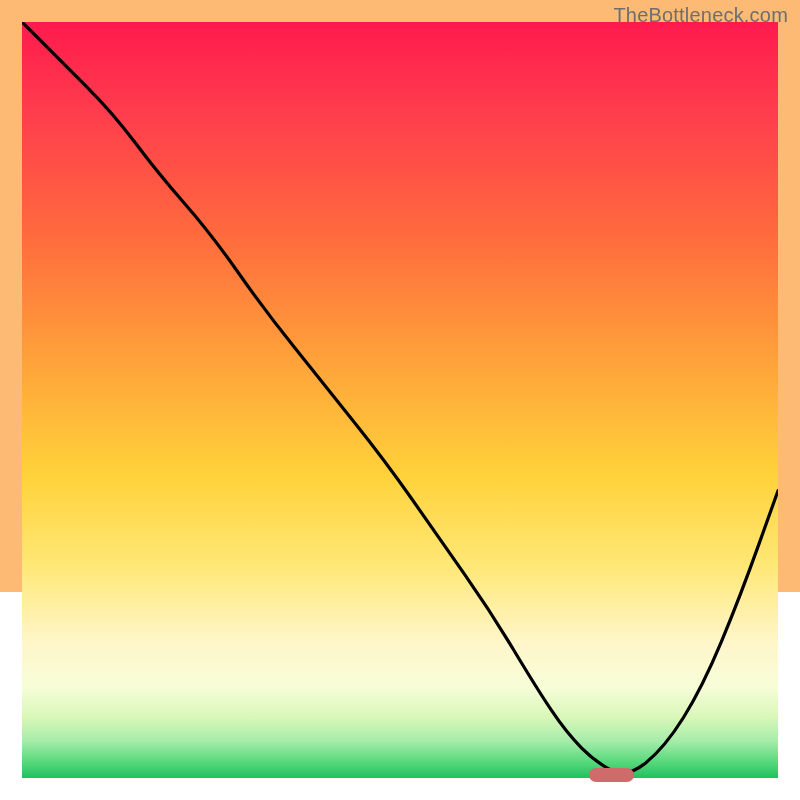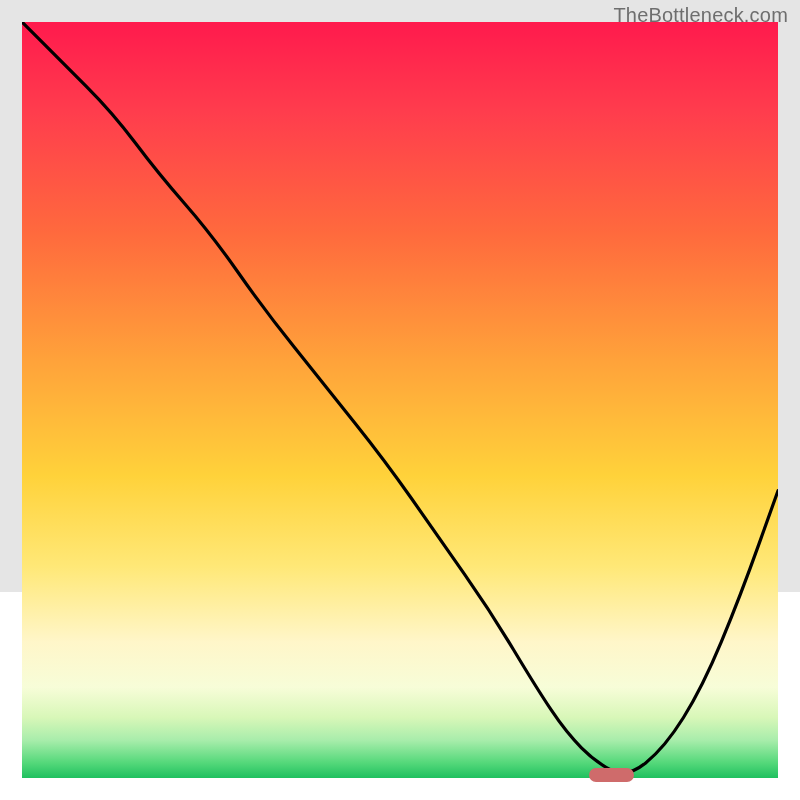--- a/index.html
+++ b/index.html
@@ -1,21 +1,21 @@
 <!DOCTYPE html>
 <html><head>
 <meta charset="utf-8">
 <style>
   * { margin: 0; padding: 0; box-sizing: border-box; }
   html, body { width: 800px; height: 800px; overflow: hidden; }
   .frame {
     position: relative;
     width: 800px;
     height: 592px;
-    background: #e5e5e5;
+    background: #fdba74;
   }
   .plot-area {
     position: absolute;
     left: 22px;
     top: 22px;
     width: 756px;
     height: 756px;
     background: linear-gradient(to bottom,
       #ff1a4d 0%,
       #ff3d4d 12%,

